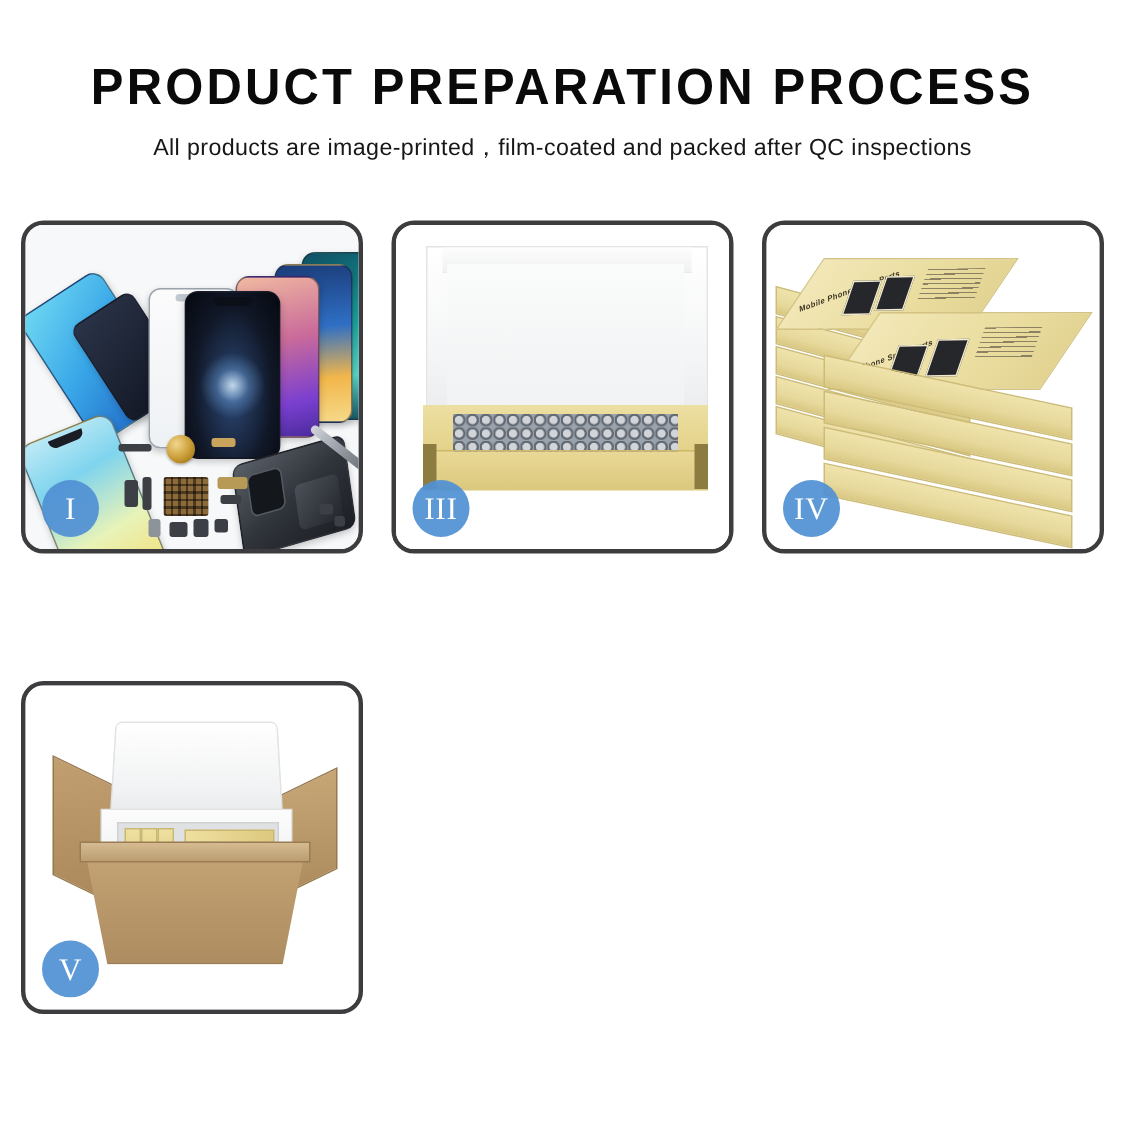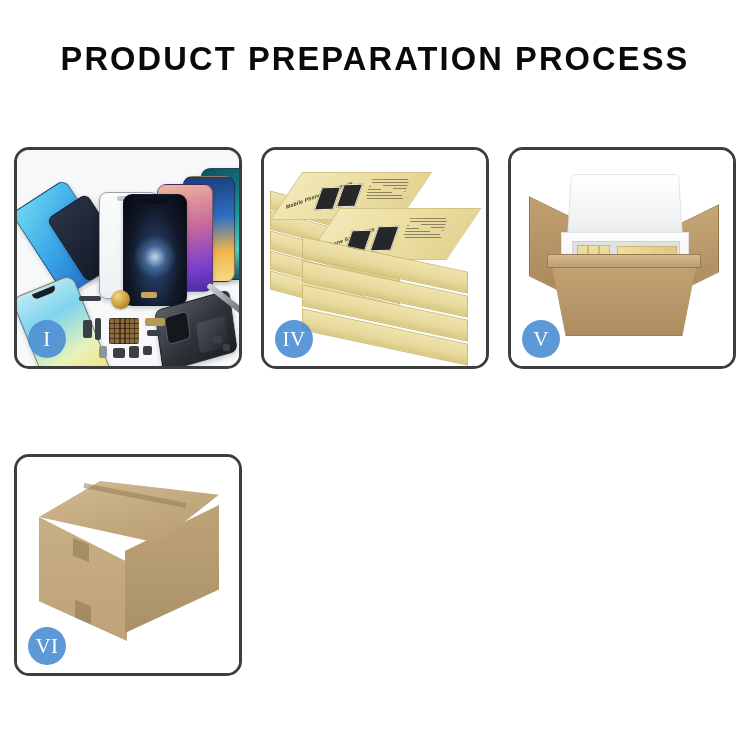--- a/index.html
+++ b/index.html
@@ -428,20 +428,21 @@
   }
   .c6-tape {
     position:absolute; background: rgba(142,117,78,0.55); z-index: 7;
   }
 </style>
 </head>
 <body>
 
 <div class="header">
   <h1 class="page-title">PRODUCT PREPARATION PROCESS</h1>
+  <p class="page-subtitle">All products are image-printed，film-coated and packed after QC inspections</p>
 </div>
 
 <div class="grid">
 
   <div class="panel">
     <div class="panel-stage">
       <div class="p1-bg"></div>
 
       <div class="phone ph-back"></div>
       <div class="phone ph-back2"></div>
@@ -481,20 +482,33 @@
       <div class="tinypart" style="left:112px;top:196px;width:10px;height:12px;"></div>
       <div class="tinypart" style="left:126px;top:196px;width:9px;height:9px;"></div>
       <div class="tinypart" style="left:196px;top:186px;width:9px;height:7px;"></div>
       <div class="tinypart" style="left:206px;top:194px;width:7px;height:7px;"></div>
       <div class="screwdriver"></div>
     </div>
     <div class="badge">I</div>
   </div>
 
 
+  <div class="panel">
+    <div class="panel-stage">
+      <div class="p3-bg"></div>
+      <div class="b3-lid"></div>
+      <div class="b3-inner"></div>
+      <div class="b3-base"></div>
+      <div class="b3-bubble"></div>
+      <div class="b3-base-front"></div>
+      <div class="b3-corner-l"></div>
+      <div class="b3-corner-r"></div>
+    </div>
+    <div class="badge">III</div>
+  </div>
 
   <div class="panel">
     <div class="panel-stage">
       <div class="p4-bg"></div>
 
       <div class="kbox" style="left:6px;top:58px;width:128px;height:17px;transform:skewY(15deg);"></div>
       <div class="kbox" style="left:6px;top:78px;width:128px;height:17px;transform:skewY(15deg);"></div>
       <div class="kbox" style="left:6px;top:98px;width:128px;height:17px;transform:skewY(15deg);"></div>
       <div class="kbox" style="left:6px;top:118px;width:128px;height:17px;transform:skewY(15deg);"></div>
       <div class="kbox" style="left:6px;top:138px;width:128px;height:17px;transform:skewY(15deg);"></div>
@@ -534,26 +548,14 @@
           <div class="yslab-h" style="top:13px;"></div>
           <div class="yslab-h" style="top:22px;"></div>
         </div>
       </div>
       <div class="c5-rim"></div>
       <div class="c5-body"></div>
     </div>
     <div class="badge">V</div>
   </div>
 
-  <div class="panel">
-    <div class="panel-stage">
-      <div class="p6-bg"></div>
-      <div class="c6-left"></div>
-      <div class="c6-right"></div>
-      <div class="c6-top"></div>
-      <div class="c6-seam"></div>
-      <div class="c6-tape" style="left:56px;top:84px;width:16px;height:18px;transform:skewY(22deg);"></div>
-      <div class="c6-tape" style="left:58px;top:146px;width:16px;height:18px;transform:skewY(22deg);"></div>
-    </div>
-    <div class="badge">VI</div>
-  </div>
 
 </div>
 
 </body></html>

